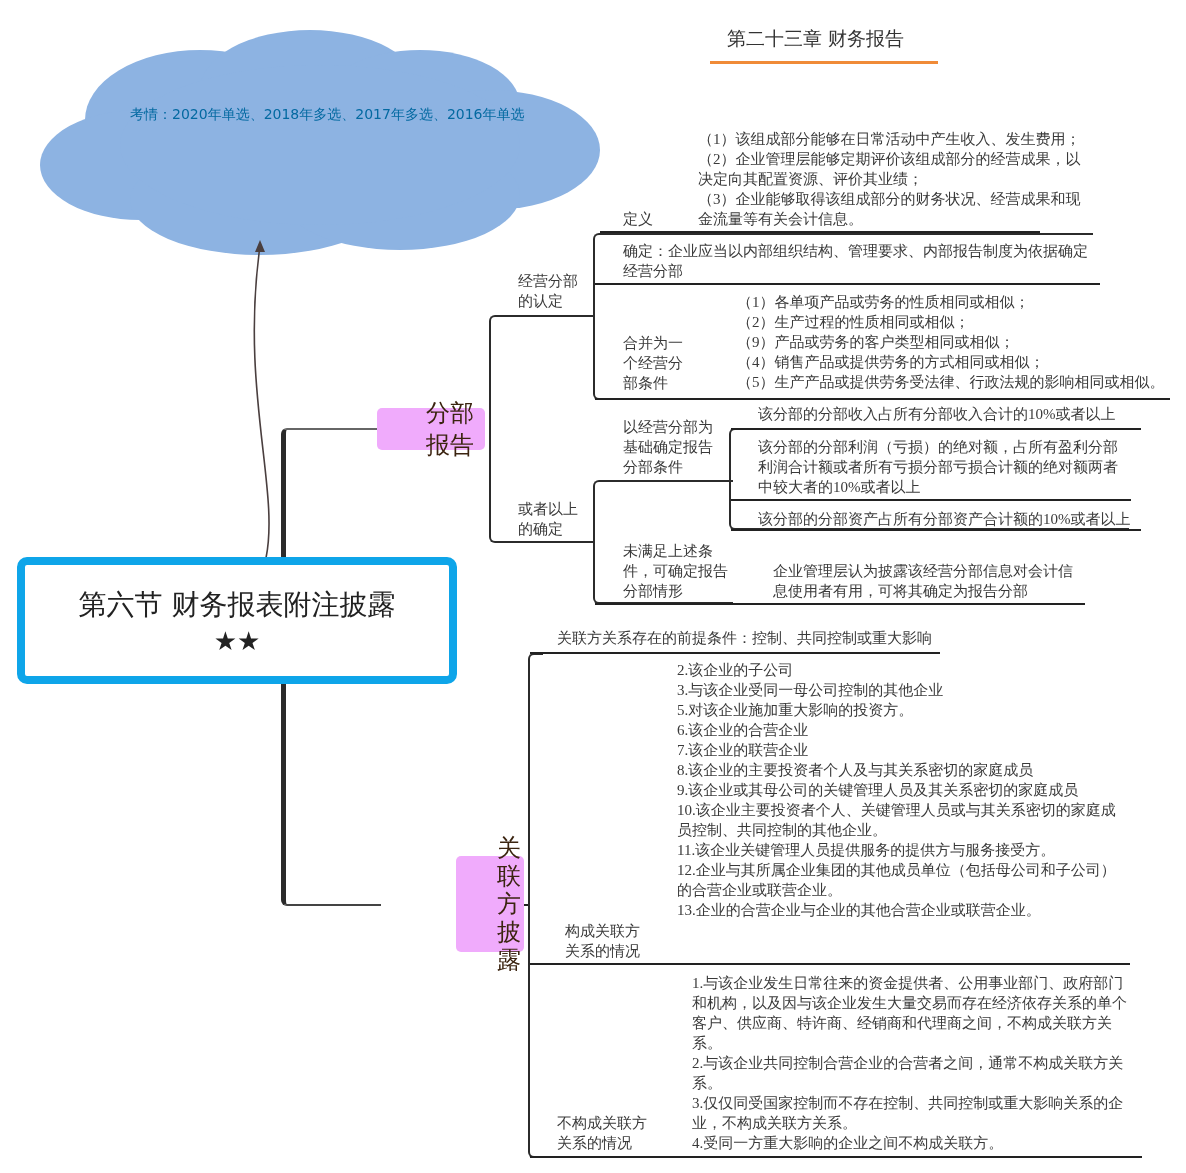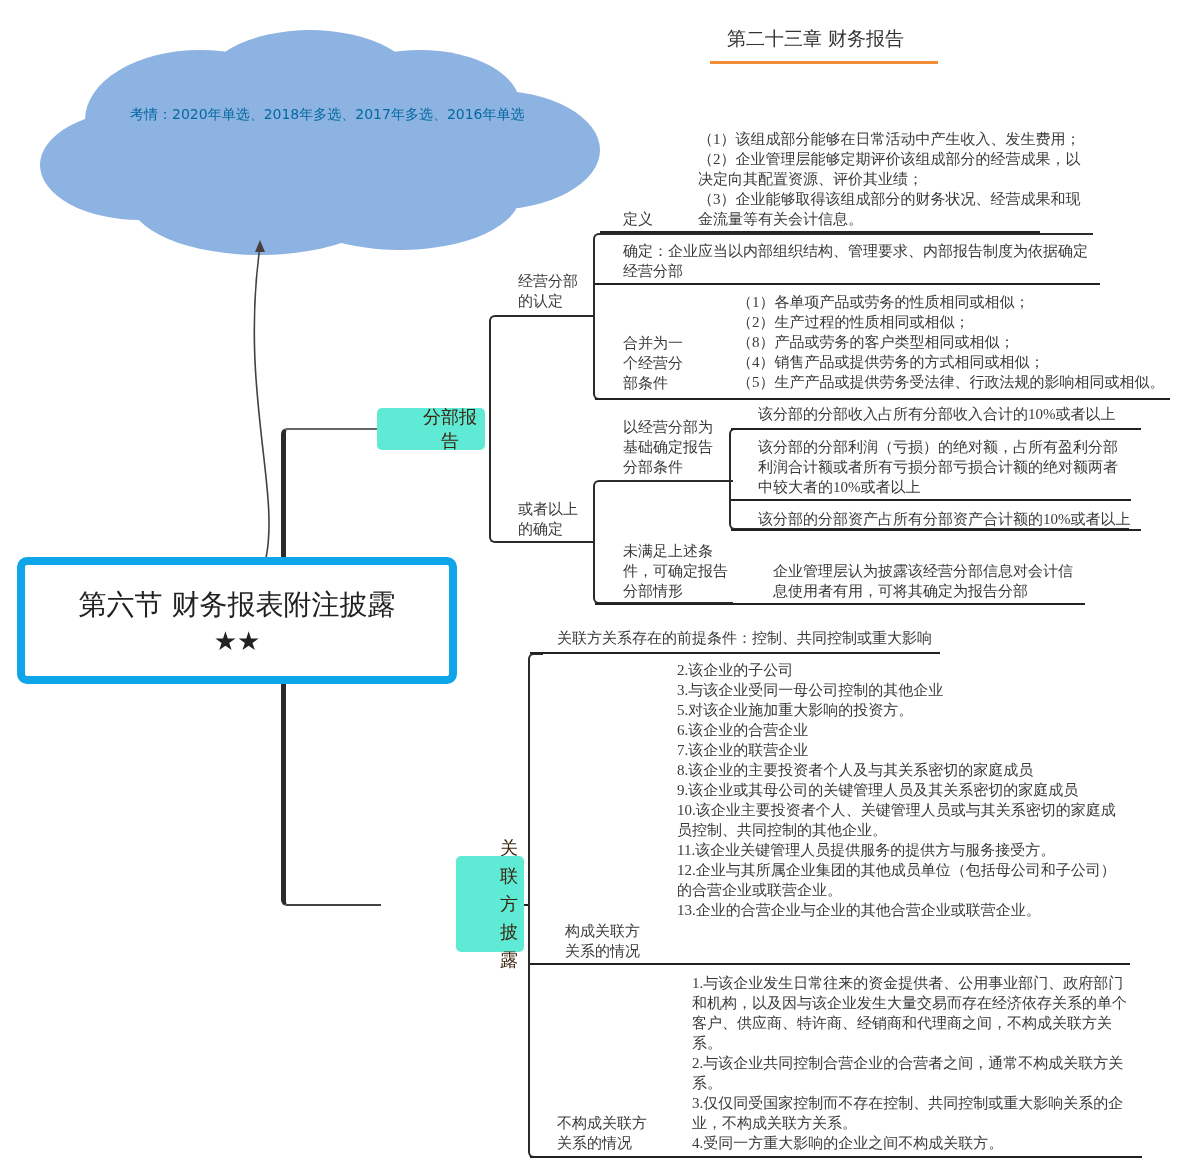--- a/index.html
+++ b/index.html
@@ -2,22 +2,22 @@
 <html><head>
 <meta charset="utf-8">
 <style>
   * { margin:0; padding:0; box-sizing:border-box; }
   body { width:1186px; height:1173px; background:#ffffff; position:relative; overflow:hidden;
          font-family:"DejaVu Sans","Liberation Sans",sans-serif; color:#333; }
   .abs { position:absolute; }
   .t { position:absolute; font-size:15px; line-height:20px; color:#3a3a3a; white-space:pre-line;font-family:Liberation Serif, serif; }
   .line { position:absolute; background:#222; }
   .bracket { position:absolute; border:2px solid #2b2b2b; border-right:none; border-radius:6px 0 0 6px; }
-  .orange-node { position:absolute; background:#5eead4; color:#3b2410; border-radius:5px;
-                 display:flex; align-items:center; justify-content:center; font-size:18px; text-align:center;padding-left:38px; }
+  .orange-node { position:absolute; background:#f0abfc; color:#3b2410; border-radius:5px;
+                 display:flex; align-items:center; justify-content:center; font-size:24px; text-align:center;padding-left:38px; }
   #chapter-title { left:727px; top:26px; font-size:19px; color:#333; }
   #chapter-underline { left:710px; top:61px; width:228px; height:3px; background:#f08b38; }
   #cloud-text { left:130px; top:100px; width:400px; font-size:14px; line-height:28px; color:#0369a1; }
   #center-node { left:17px; top:557px; width:440px; height:127px; border:8px solid #0ea5e9; border-radius:10px;
                  background:#fff; display:flex; flex-direction:column; align-items:center; justify-content:center; }
   #center-title { font-size:28px; color:#222; }
   #center-stars { font-size:26px; color:#222; margin-top:2px; }
 </style>
 </head>
 <body>
@@ -69,21 +69,21 @@
 <div class="t" style="left:623px;top:241px;">确定：企业应当以内部组织结构、管理要求、内部报告制度为依据确定
 经营分部</div>
 <div class="line" style="left:595px;top:283px;width:505px;height:2px;"></div>
 
 <div class="t" style="left:623px;top:333px;">合并为一
 个经营分
 部条件</div>
 <div class="abs" style="left:737px;top:292px;">
   <div class="t" style="position:relative">（1）各单项产品或劳务的性质相同或相似；</div>
   <div class="t" style="position:relative">（2）生产过程的性质相同或相似；</div>
-  <div class="t" style="position:relative">（8）产品或劳务的客户类型相同或相似；</div>
+  <div class="t" style="position:relative">（9）产品或劳务的客户类型相同或相似；</div>
   <div class="t" style="position:relative">（4）销售产品或提供劳务的方式相同或相似；</div>
   <div class="t" style="position:relative">（5）生产产品或提供劳务受法律、行政法规的影响相同或相似。</div>
 </div>
 <div class="line" style="left:595px;top:398px;width:575px;height:2px;"></div>
 
 <div class="t" style="left:518px;top:499px;">或者以上
 的确定</div>
 <div class="bracket" style="left:593px;top:480px;width:140px;height:124px;"></div>
 
 <div class="t" style="left:623px;top:417px;">以经营分部为

